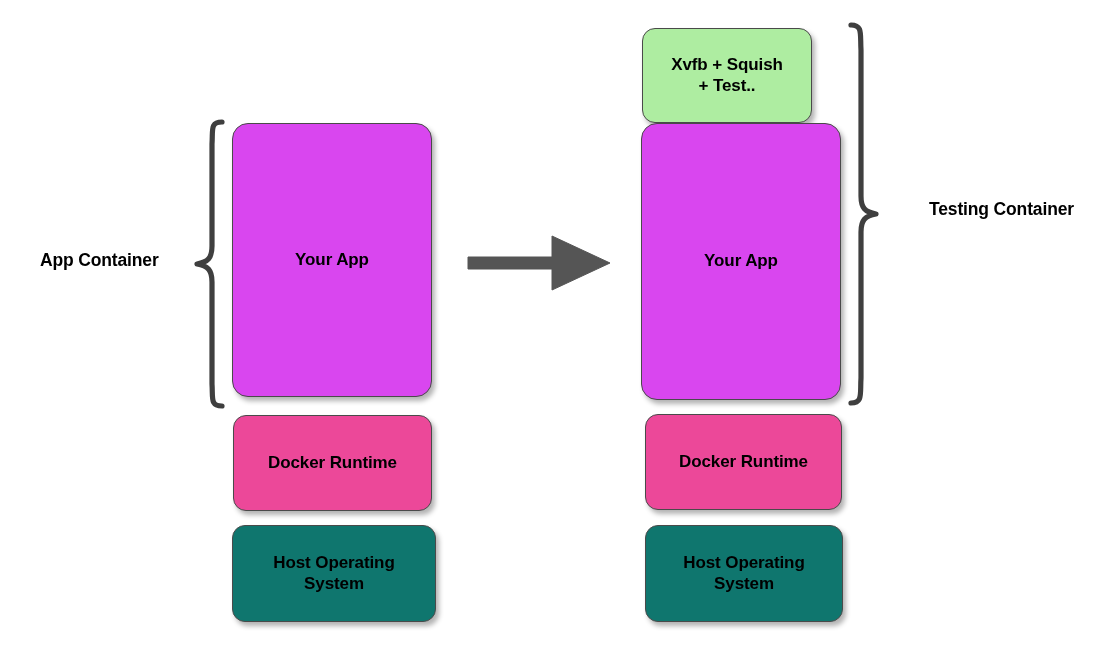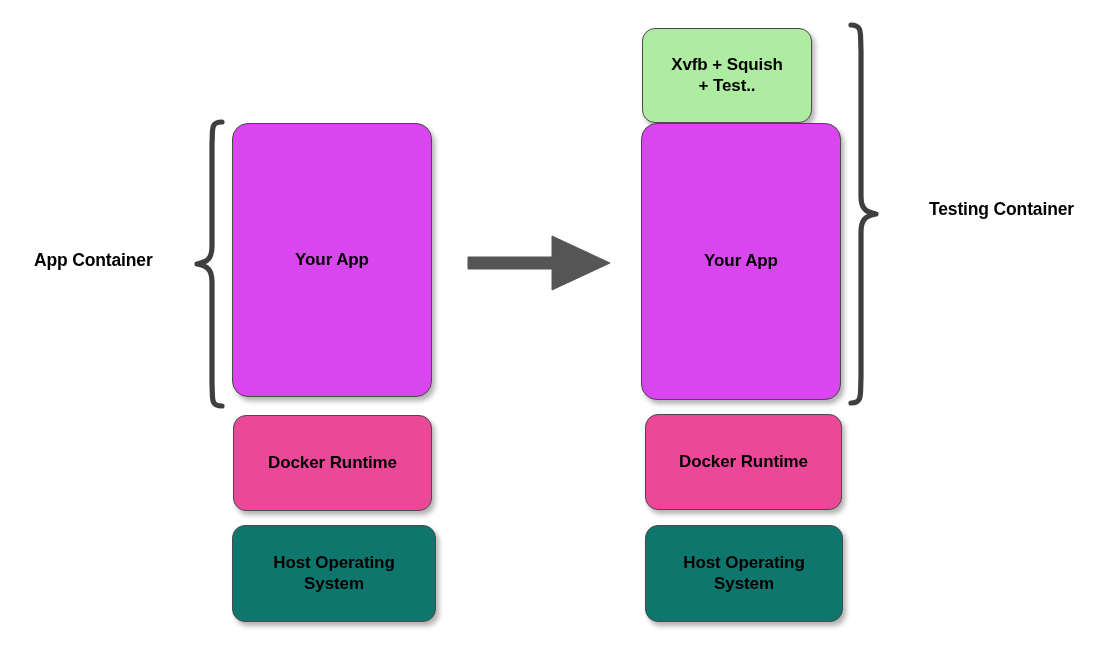--- a/index.html
+++ b/index.html
@@ -61,21 +61,21 @@
 
   
   .brace-label {
     position: absolute;
     color: #000000;
     font-weight: bold;
     font-size: 17.5px;
     letter-spacing: -0.15px;
     white-space: nowrap;
   }
-  .lbl-app-container     { left: 34px;  top: 250px; }
+  .lbl-app-container     { left: 40px;  top: 250px; }
   .lbl-testing-container { left: 893px; top: 199px; margin-left: 36px; }
 
   
   .arrow { position: absolute; left: 460px; top: 228px; width: 160px; height: 70px; }
 </style>
 </head>
 <body>
 
 <div id="canvas">
 

